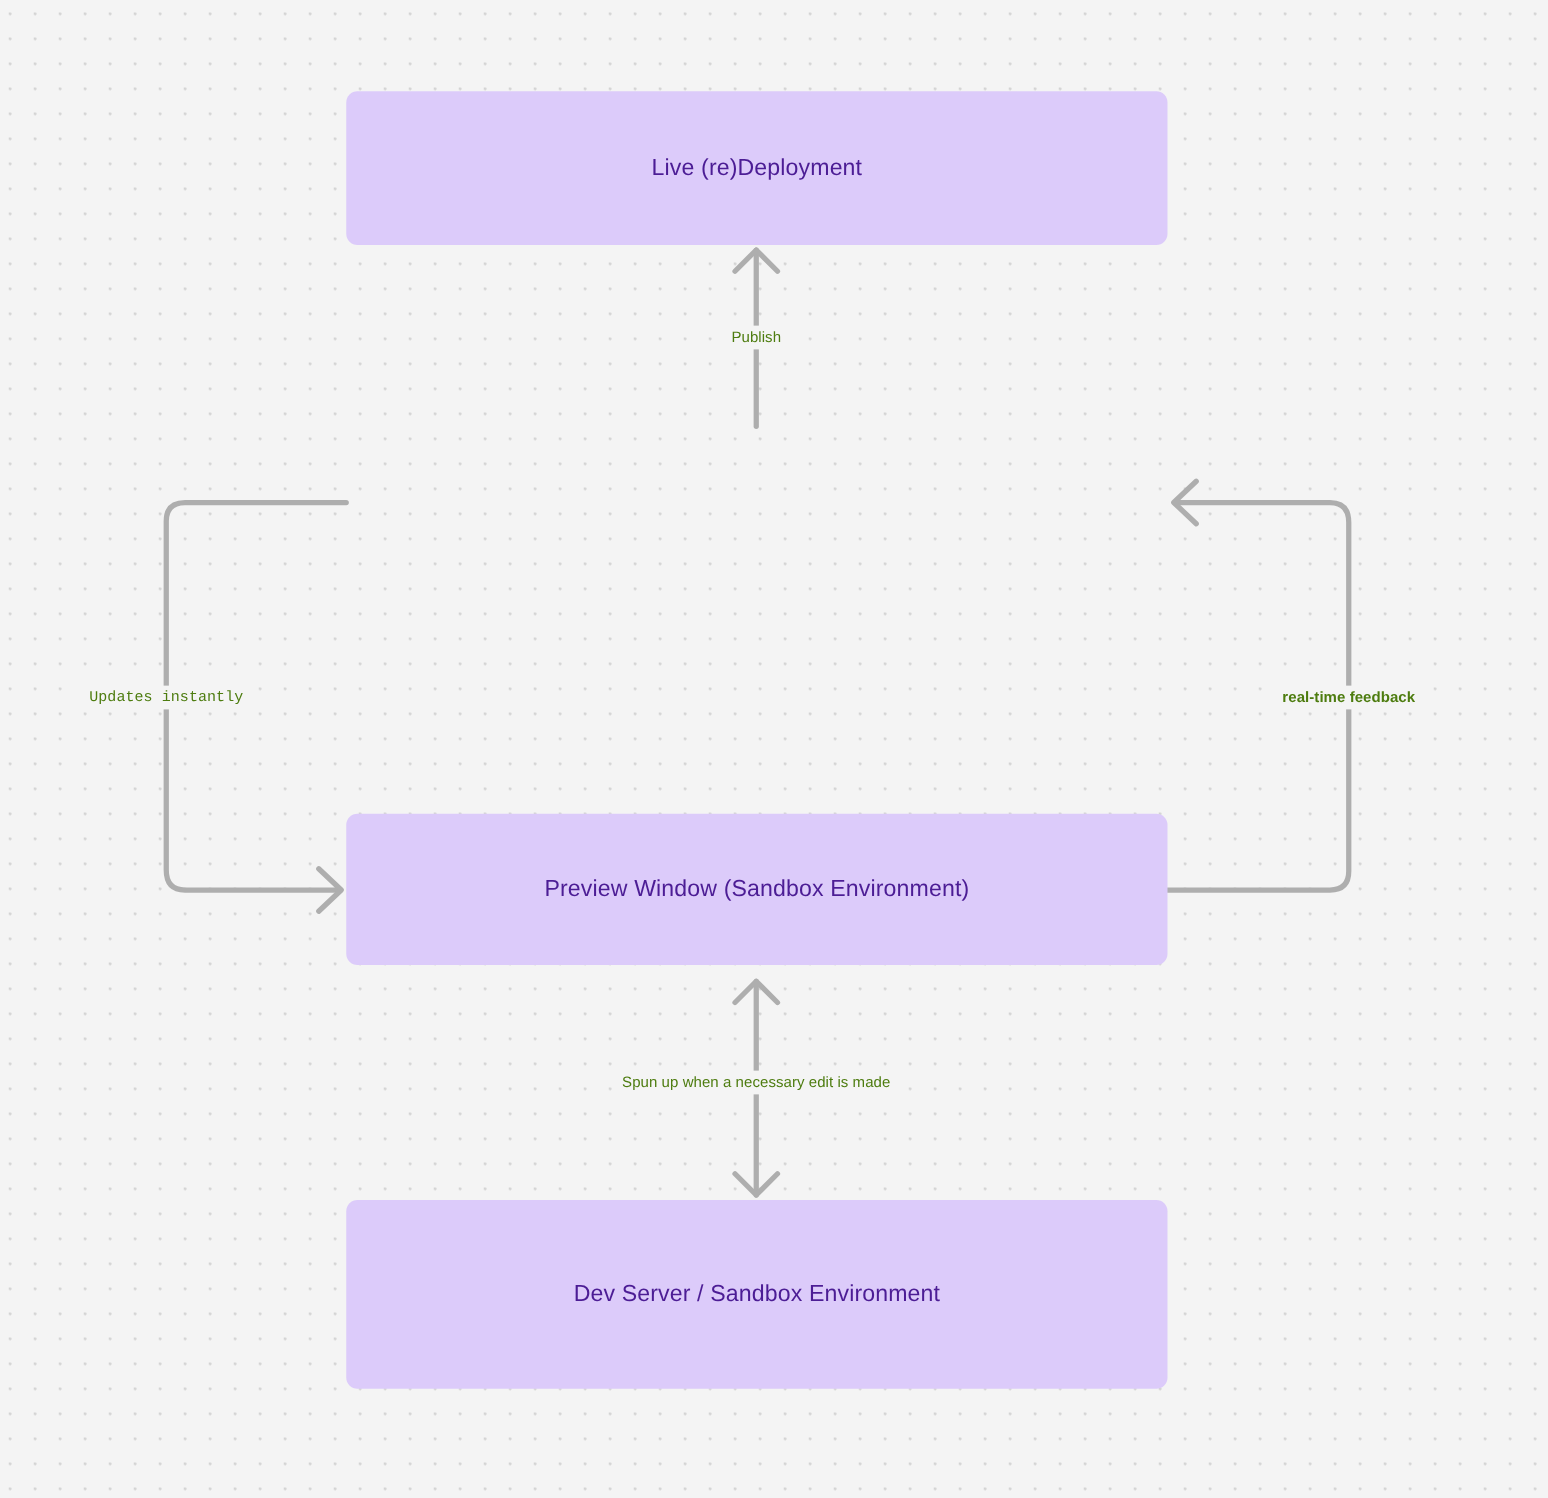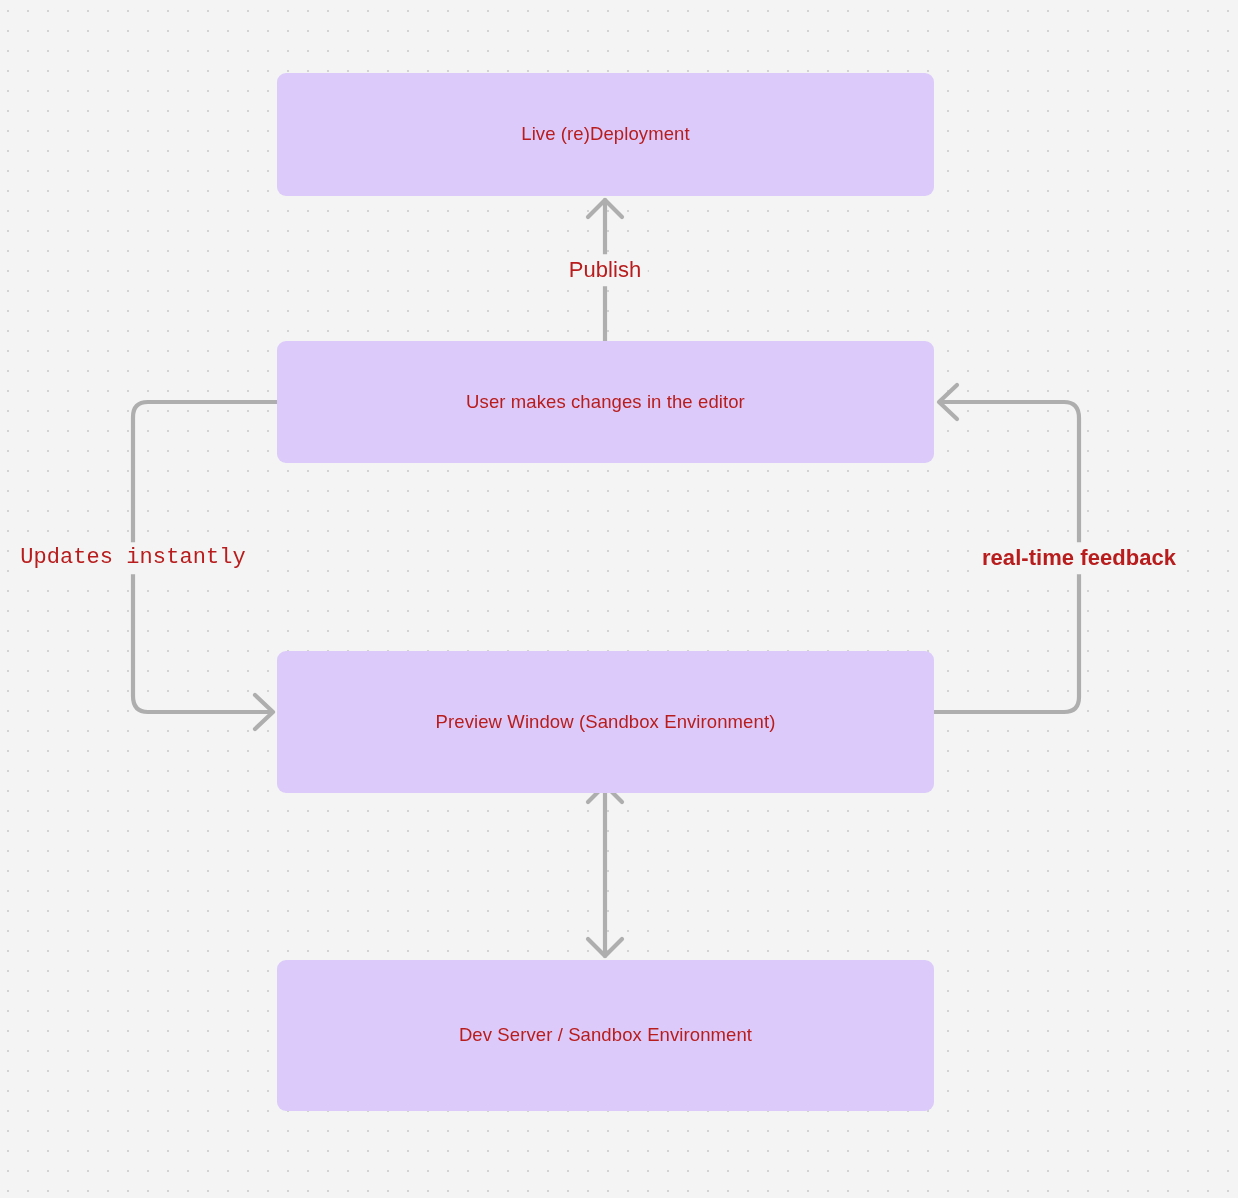--- a/index.html
+++ b/index.html
@@ -31,35 +31,35 @@
     pointer-events: none;
   }
   .node {
     position: absolute;
     box-sizing: border-box;
     background: #dccbfa;
     border-radius: 9px;
     display: flex;
     align-items: center;
     justify-content: center;
-    color: #b91c1c;
+    color: #4c1d95;
     font-size: 18.5px;
     letter-spacing: 0.1px;
   }
   .node-label {
     text-align: center;
     line-height: 1.3;
     white-space: nowrap;
   }
   .edge-label {
     position: absolute;
     transform: translate(-50%, -50%);
     background: #f4f4f4;
-    color: #b91c1c;
-    font-size: 22px;
+    color: #4d7c0f;
+    font-size: 12px;
     line-height: 1.25;
     white-space: nowrap;
     padding: 2px 6px;
     letter-spacing: 0.05px;
   }
 </style>
 </head>
 <body>
 
 <div id="canvas">
@@ -85,32 +85,30 @@
       <path d="M605 956 L605 785" stroke="#aeaeae" stroke-width="4.2" stroke-linecap="round"></path>
       <path d="M588 802 L605 785 L622 802" stroke="#aeaeae" stroke-width="4.2" stroke-linecap="round" stroke-linejoin="round" fill="none"></path>
       <path d="M588 939 L605 956 L622 939" stroke="#aeaeae" stroke-width="4.2" stroke-linecap="round" stroke-linejoin="round" fill="none"></path>
     </g>
   </svg>
 
   <div class="node" style="left:277px; top:73px; width:657px; height:123px;">
     <span class="node-label">Live (re)Deployment</span>
   </div>
 
-  <div class="node" style="left:277px; top:341px; width:657px; height:122px;">
-    <span class="node-label">User makes changes in the editor</span>
-  </div>
 
-  <div class="node" style="left:277px; top:651px; width:657px; height:142px;">
+  <div class="node" style="left:277px; top:651px; width:657px; height:121px;">
     <span class="node-label">Preview Window (Sandbox Environment)</span>
   </div>
 
   <div class="node" style="left:277px; top:960px; width:657px; height:151px;">
     <span class="node-label">Dev Server / Sandbox Environment</span>
   </div>
 
   <div class="edge-label" style="left:605px; top:270px;">Publish</div>
 
   <div class="edge-label" style="left:133px; top:558px;font-family:Liberation Mono, monospace;">Updates instantly</div>
 
   <div class="edge-label" style="left:1079px; top:558px;font-weight:bold;">real-time feedback</div>
 
+  <div class="edge-label" style="left:605px; top:866px;">Spun up when a necessary edit is made</div>
 
 </div>
 
 </body></html>

